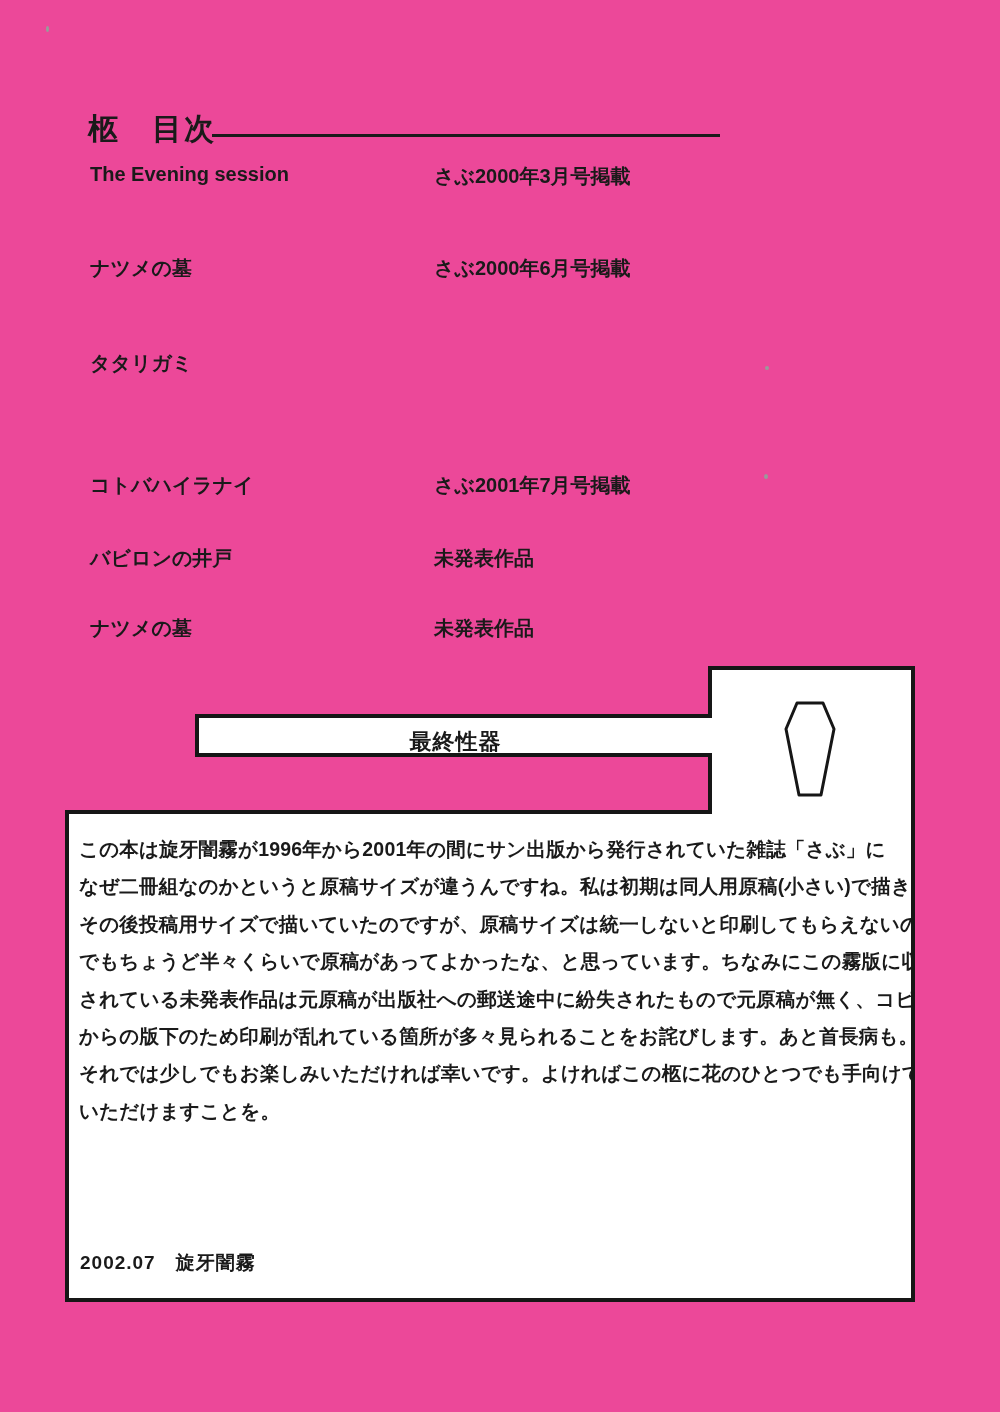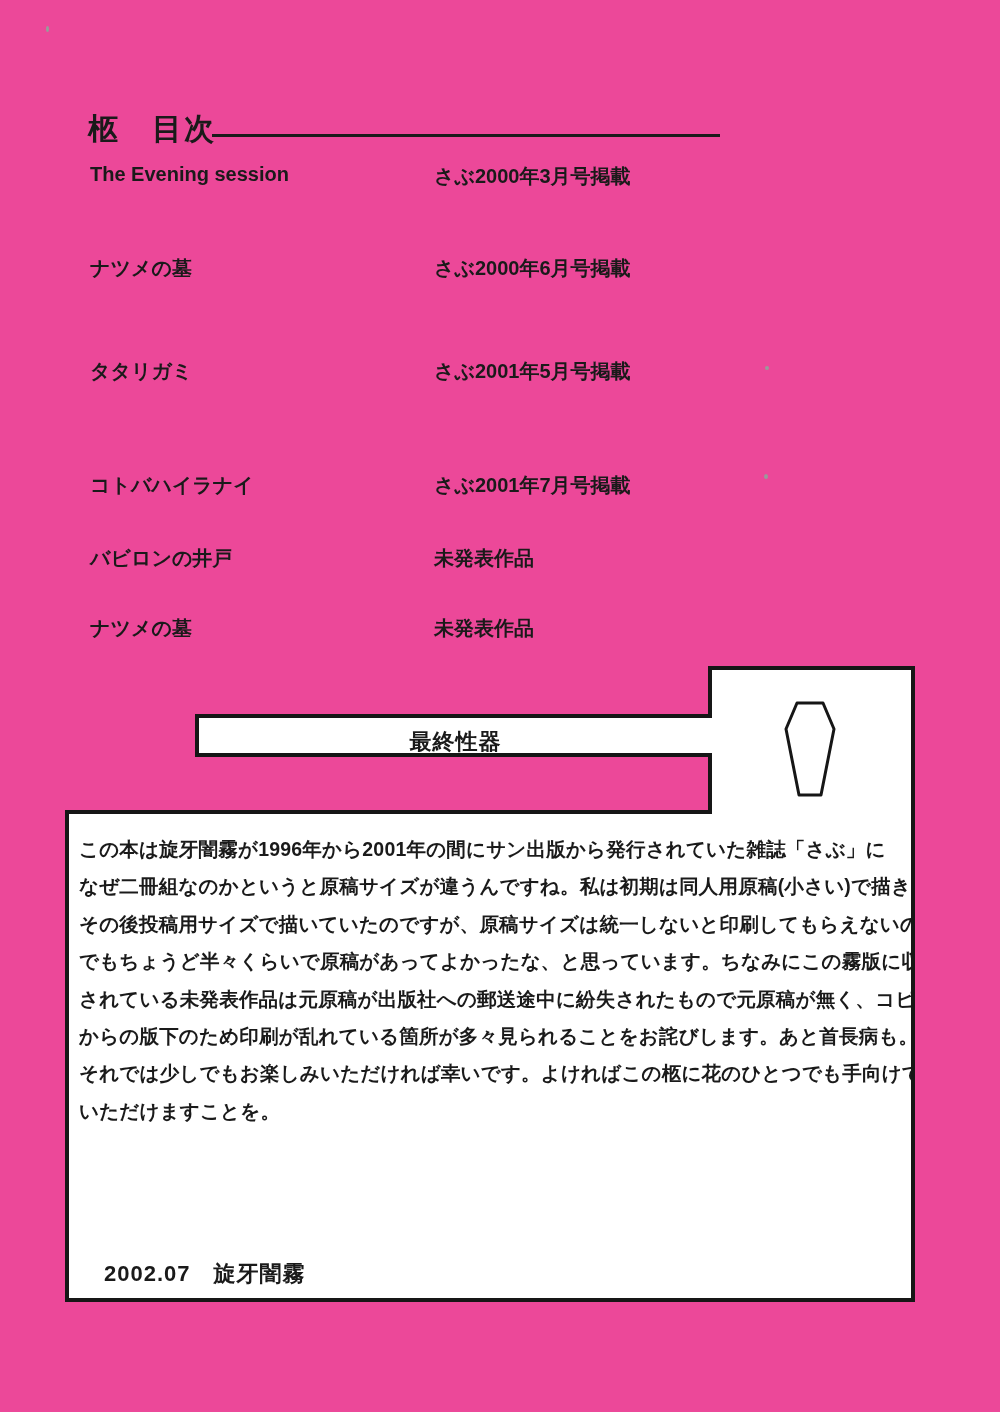--- a/index.html
+++ b/index.html
@@ -73,47 +73,45 @@
   }
   .afterword-text{
     position:absolute;left:10px;top:21px;
     font-size:19.5px;font-weight:700;
     line-height:37.4px;
     letter-spacing:0.2px;
     white-space:nowrap;
   }
   .afterword-text div{height:37.4px;}
   .signature{
-    position:absolute;left:11px;top:449px;
-    font-size:22px;font-weight:600;
+    position:absolute;left:11px;top:440px;
+    font-size:19px;font-weight:600;
     letter-spacing:1px;
     white-space:nowrap;
-    margin-left:24px;
   }
   .speck{background:#9a9a9a;border-radius:50%;z-index:5;}
 </style>
 </head>
 <body>
 
 <div class="page">
 
   <div class="abs page-title">柩　目次</div>
   <div class="abs title-rule"></div>
 
   <div class="abs toc-row" style="top:163px;">
     <span class="toc-title">The Evening session</span>
     <span class="toc-note">さぶ2000年3月号掲載</span>
   </div>
   <div class="abs toc-row" style="top:255px;">
     <span class="toc-title">ナツメの墓</span>
     <span class="toc-note">さぶ2000年6月号掲載</span>
   </div>
-  <div class="abs toc-row" style="top:358px;text-align:center;">
+  <div class="abs toc-row" style="top:350px;text-align:center;">
     <span class="toc-title">タタリガミ</span>
-    <span class="toc-note">さぶ2001年5月号掲載</span>
   </div>
   <div class="abs toc-row" style="top:472px;">
     <span class="toc-title">コトバハイラナイ</span>
     <span class="toc-note">さぶ2001年7月号掲載</span>
   </div>
   <div class="abs toc-row" style="top:545px;">
     <span class="toc-title">バビロンの井戸</span>
     <span class="toc-note">未発表作品</span>
   </div>
   <div class="abs toc-row" style="top:615px;">

